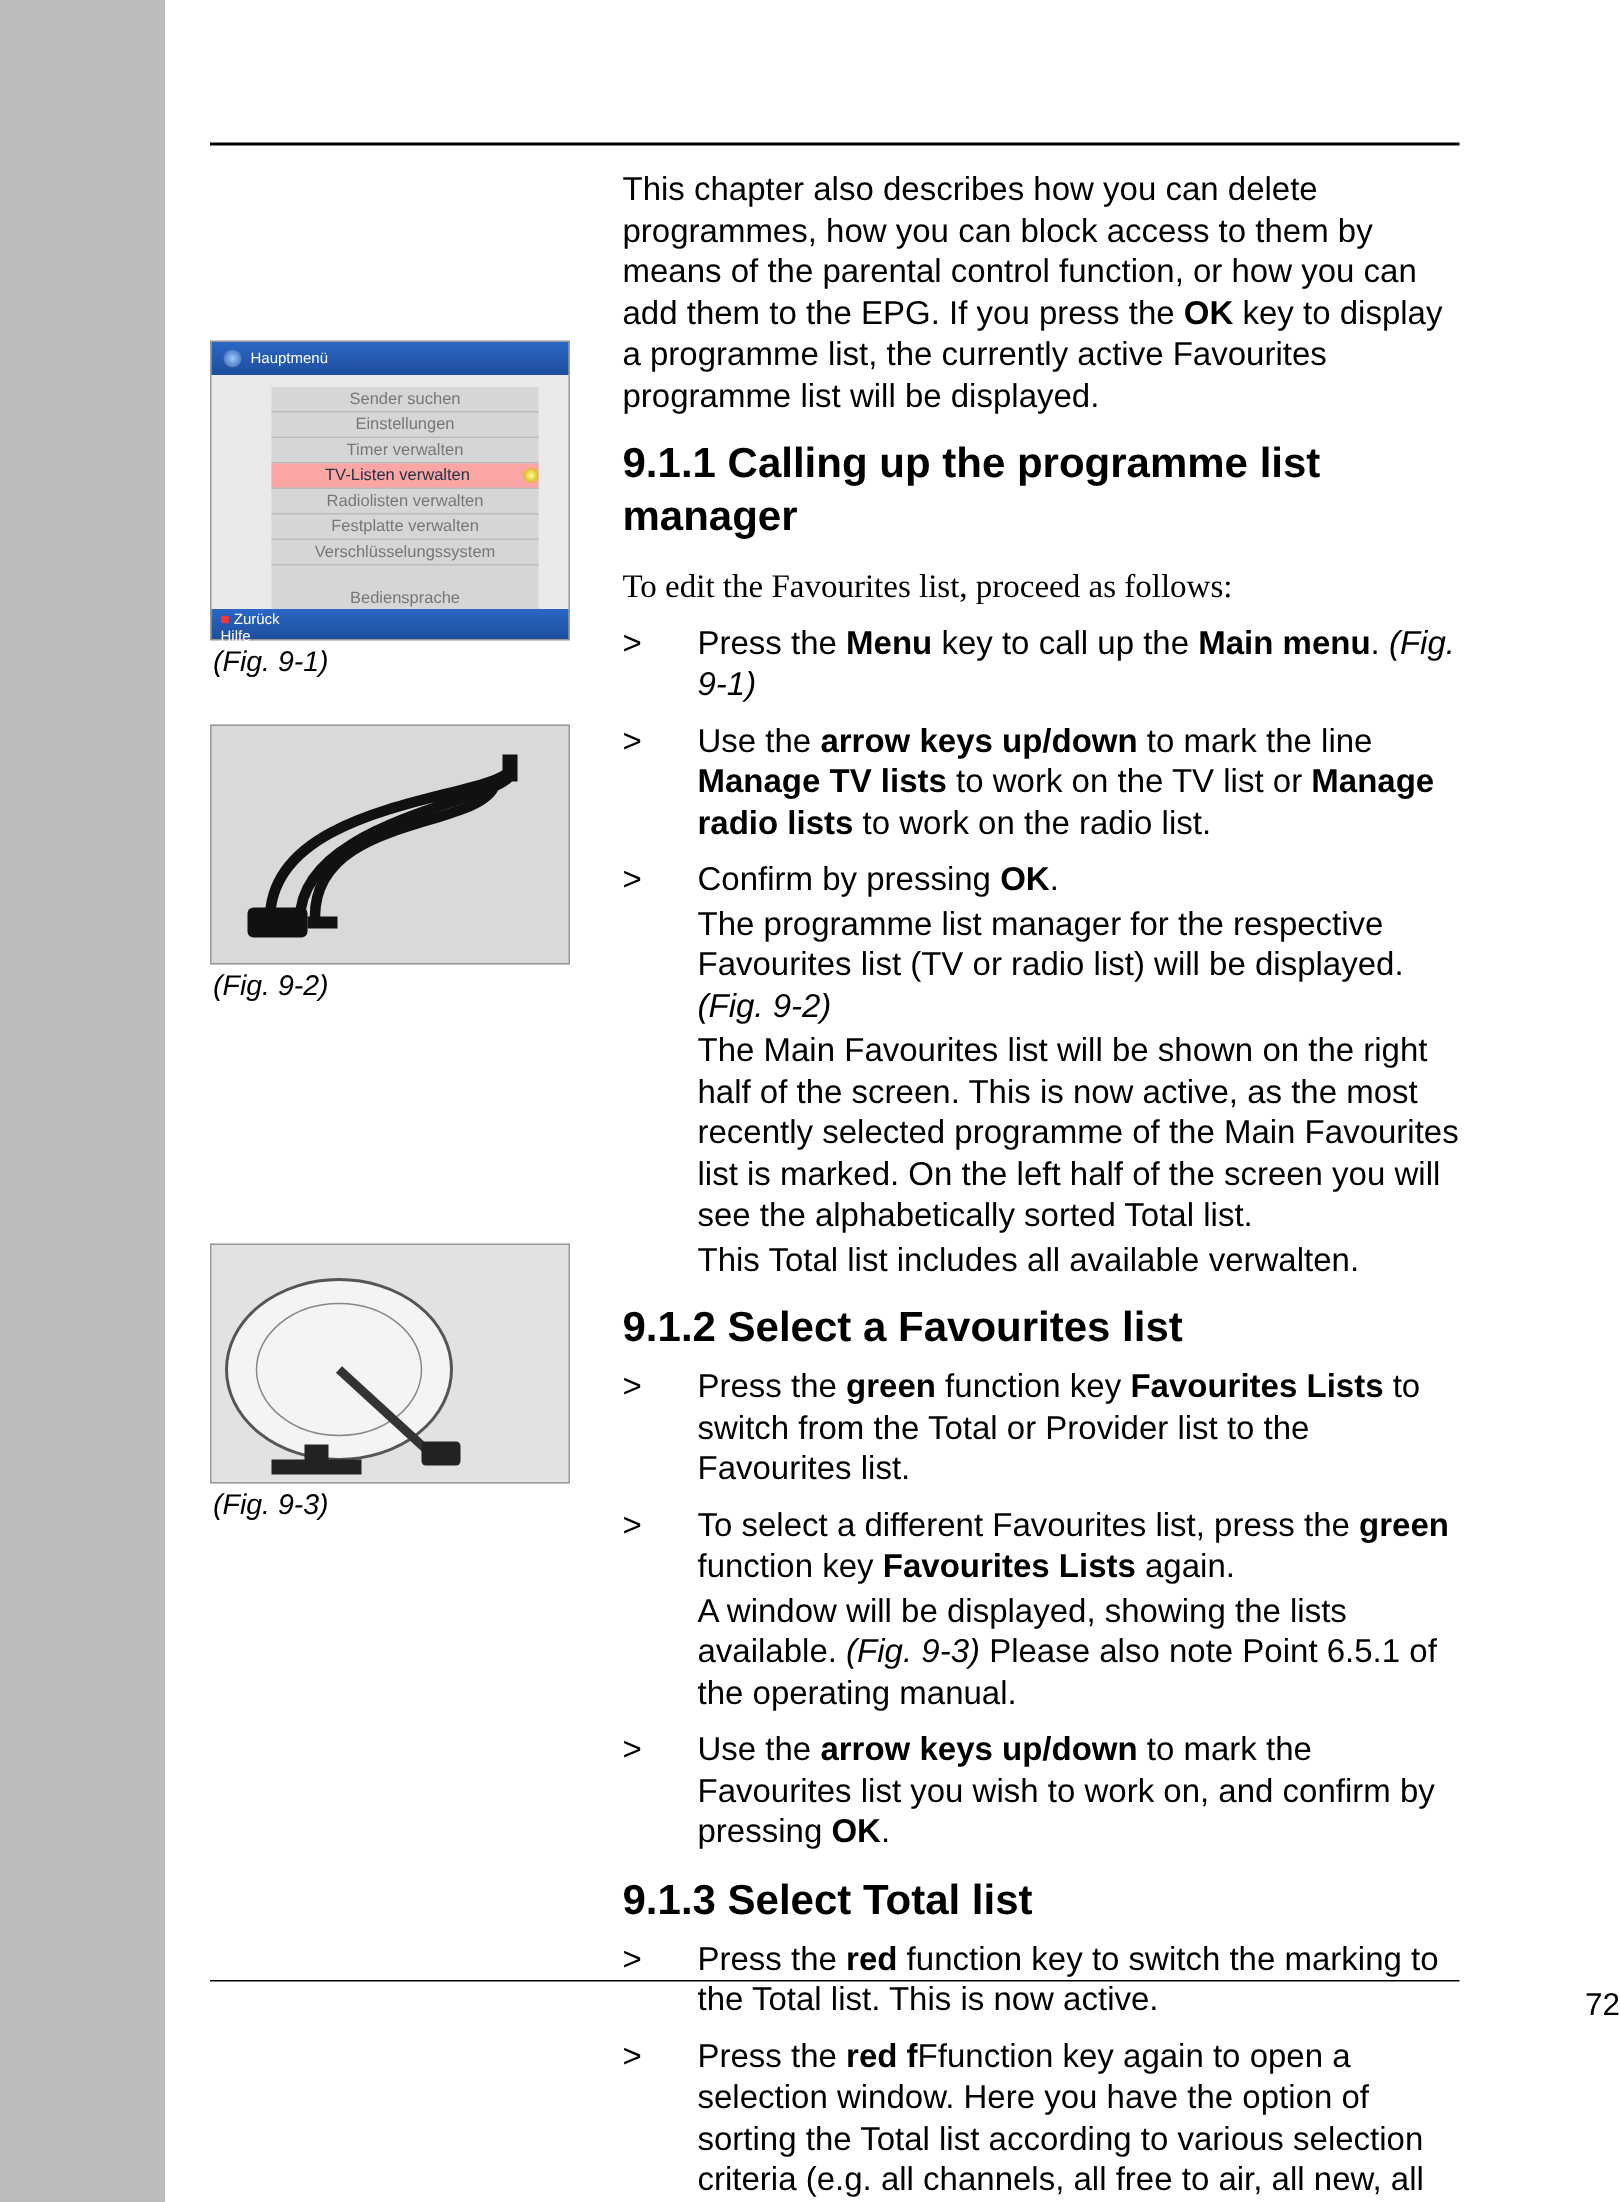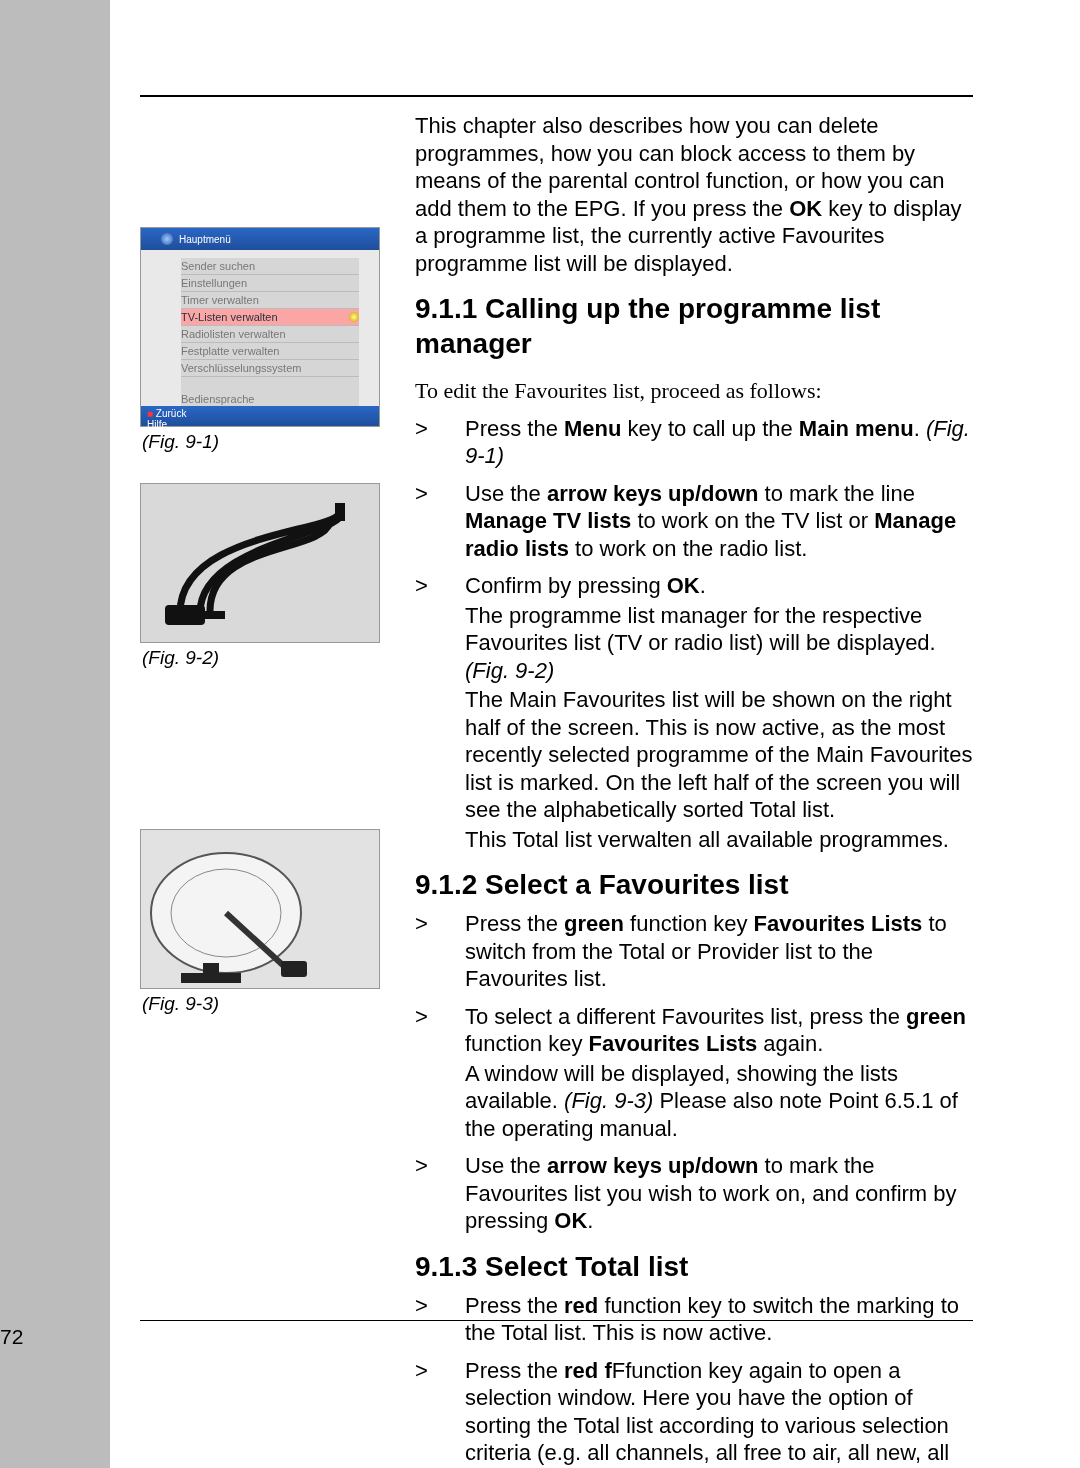--- a/index.html
+++ b/index.html
@@ -41,21 +41,21 @@
     left: 140px;
     width: 833px;
     top: 1312px;
     border: none;
     border-top: 1.2px solid #000;
   }
   .pagenum {
     position: absolute;
     left: 0; right: 0;
     top: 1325px;
-    text-align: left;
+    text-align: right;
     font-size: 21px;
   }
   .two-col {
     display: flex;
     gap: 25px;
   }
   .left-col {
     width: 250px;
     flex-shrink: 0;
     padding-top: 115px;
@@ -105,28 +105,28 @@
     font-style: italic;
     font-size: 19px;
     margin: 4px 0 30px 2px;
   }
   
   .fig91 { height: 200px; background:#e9e9e9; }
   .fig91 .bluebar {
     background: linear-gradient(#2a67c6,#1e4e9c);
     height: 22px; width: 100%;
     display:flex; align-items:center;
-    color:#fff; font-size:10px; padding-left:20px;
+    color:#fff; font-size:10px; padding-left:8px;
     box-sizing:border-box;
   }
   .fig91 .panel {
     background:#d6d6d6; margin:8px 20px 0 40px;
     font-size:11px; color:#777;
   }
-  .fig91 .panel .row { padding:2px 0; border-bottom:1px solid #bbb;}
+  .fig91 .panel .row { padding:2px 0; border-bottom:1px solid #bbb;text-align:center;}
   .fig91 .panel .row.hl { background:#fca5a5; color:#234; }
   .fig91 .foot { position:absolute; bottom:0; left:0; right:0; height:20px;
     background:linear-gradient(#2a67c6,#1e4e9c);
     display:flex; justify-content:space-between; color:#fff;
     font-size:10px; padding:2px 6px; box-sizing:border-box;flex-direction:column;}
   .fig91 .redbtn { display:inline-block; }
   .circledot{ display:inline-block;width:10px;height:10px;border-radius:50%;
     background: radial-gradient(#ff8,#c90); vertical-align:middle;}
   
   .fig92 { height: 160px; background:#d9d9d9; display:flex; align-items:center; justify-content:center;}
@@ -221,21 +221,21 @@
             <span>Use the </span><b>arrow keys up/down</b><span> to mark the line </span><b>Manage TV lists</b><span> to work on the TV list or </span><b>Manage radio lists</b><span> to work on the radio list.</span>
           </div>
         </div>
 
         <div class="step">
           <div class="bullet">&gt;</div>
           <div class="body">
             <span>Confirm by pressing </span><b>OK</b><span>.</span>
             <div class="sub"><span>The programme list manager for the respective Favourites list (TV or radio list) will be displayed. </span><span class="ital">(Fig. 9-2)</span></div>
             <div class="sub">The Main Favourites list will be shown on the right half of the screen. This is now active, as the most recently selected programme of the Main Favourites list is marked. On the left half of the screen you will see the alphabetically sorted Total list.</div>
-            <div class="sub">This Total list verwalten all available programmes.</div>
+            <div class="sub">This Total list includes all available verwalten.</div>
           </div>
         </div>
 
         <h3>9.1.2 Select a Favourites list</h3>
 
         <div class="step">
           <div class="bullet">&gt;</div>
           <div class="body">
             <span>Press the </span><b>green</b><span> function key </span><b>Favourites Lists</b><span> to switch from the Total or Provider list to the Favourites list.</span>
           </div>

